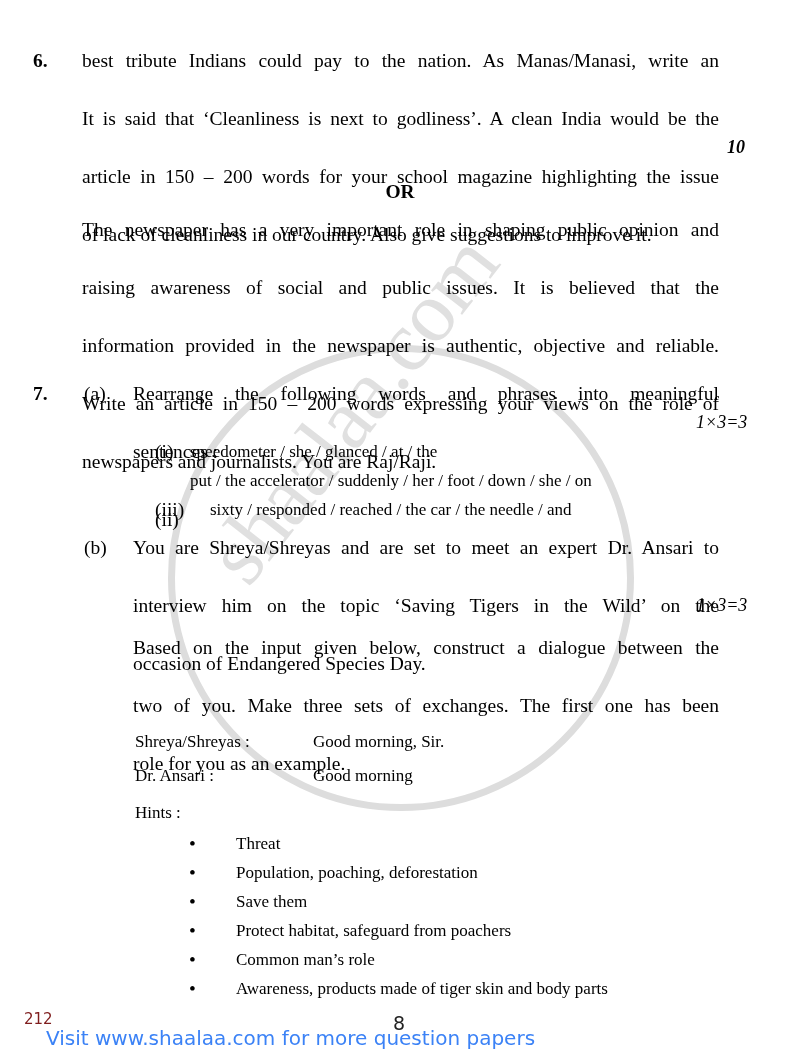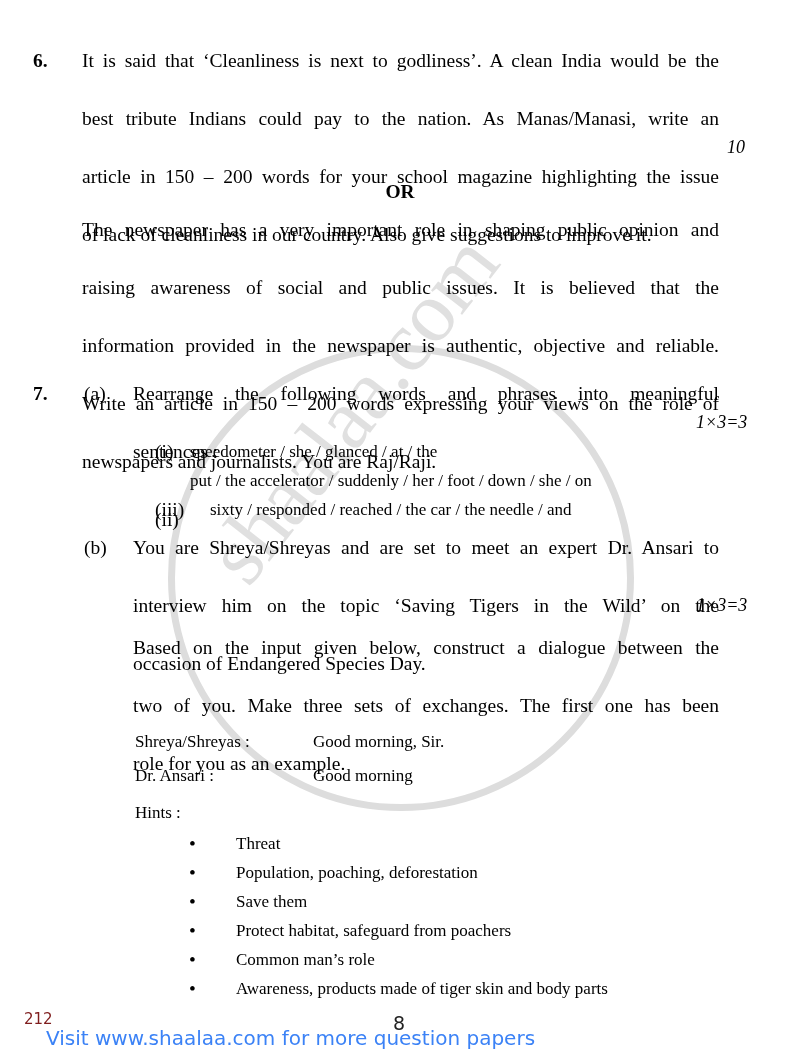--- a/index.html
+++ b/index.html
@@ -161,27 +161,27 @@
 <div id="watermark">
   <div class="wm-circle"></div>
   <div class="wm-text">shaalaa.com</div>
 </div>
 
 <div id="page">
 
   <div class="qnum" style="left:33px; top:46px;">6.</div>
 
   <div class="para" style="left:82px; top:46px; width:637px;">
+    <span class="ln">best tribute Indians could pay to the nation. As Manas/Manasi, write an</span>
     <span class="ln">It is said that ‘Cleanliness is next to godliness’. A clean India would be the</span>
-    <span class="ln">best tribute Indians could pay to the nation. As Manas/Manasi, write an</span>
     <span class="ln">article in 150 – 200 words for your school magazine highlighting the issue</span>
     <span class="ln last">of lack of cleanliness in our country. Also give suggestions to improve it.</span>
   </div>
 
-  <div class="marks" style="left:727px; top:133px;">10</div>
+  <div class="marks" style="left:727px; top:133px;font-weight:bold;">10</div>
 
   <div class="or-head" style="top:177px;">OR</div>
 
   <div class="para" style="left:82px; top:215px; width:637px;">
     <span class="ln">The newspaper has a very important role in shaping public opinion and</span>
     <span class="ln">raising awareness of social and public issues. It is believed that the</span>
     <span class="ln">information provided in the newspaper is authentic, objective and reliable.</span>
     <span class="ln">Write an article in 150 – 200 words expressing your views on the role of</span>
     <span class="ln last">newspapers and journalists. You are Raj/Raji.</span>
   </div>

